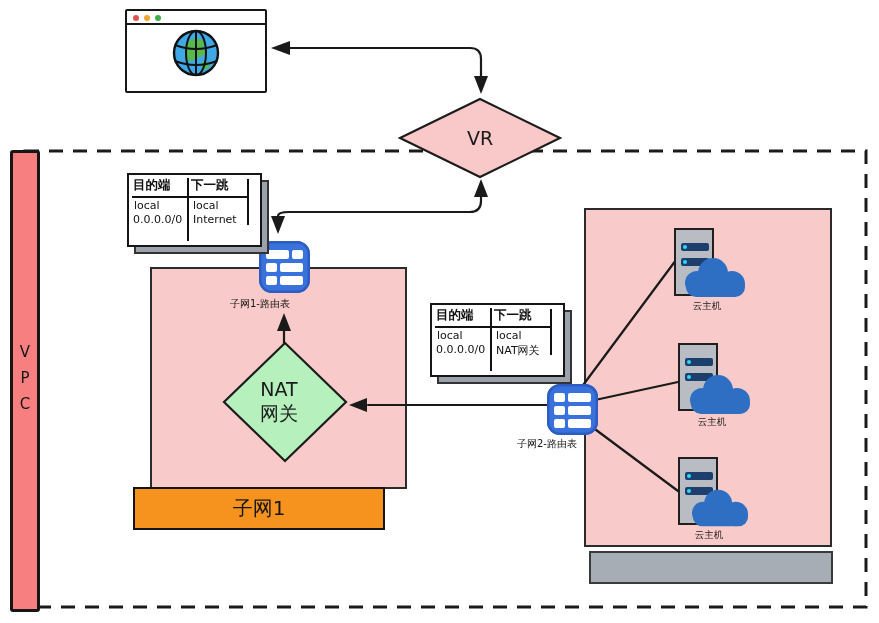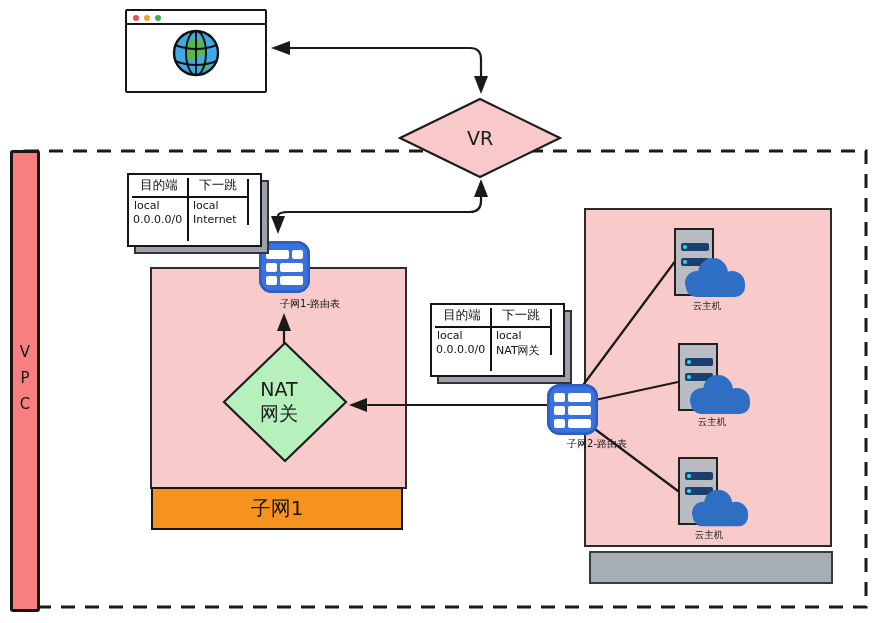--- a/index.html
+++ b/index.html
@@ -18,28 +18,28 @@
   .rticon{position:absolute;background:#3a72dd;border-radius:13px;box-shadow:inset 0 0 0 2.5px #2d5dc0}
   .rticon div{position:absolute;background:#fff;border-radius:2px}
   .r1a{left:7px;top:9px;width:23px;height:9px}
   .r1b{left:33px;top:9px;width:11px;height:9px}
   .r2a{left:7px;top:22px;width:11px;height:9px}
   .r2b{left:21px;top:22px;width:23px;height:9px}
   .r3a{left:7px;top:35px;width:11px;height:9px}
   .r3b{left:21px;top:35px;width:23px;height:9px}
   .mir .r1a{left:7px;width:11px}
   .mir .r1b{left:21px;width:23px}
-  .iconlabel{position:absolute;font-size:10px;color:#161616;text-align:right;width:110px}
+  .iconlabel{position:absolute;font-size:10px;color:#161616;text-align:left;width:110px}
   .rt{position:absolute;width:142px;height:81px}
   .rt .shadow{position:absolute;left:7px;top:7px;width:135px;height:74px;background:#9ba2ab;border:2px solid #333;box-sizing:border-box}
   .rt .main{position:absolute;left:0;top:0;width:135px;height:74px;background:#fff;border:2px solid #161616;box-sizing:border-box}
   .rt .vline{position:absolute;left:58px;top:3px;width:2px;height:63px;background:#111}
   .rt .hline{position:absolute;left:3px;top:21px;width:116px;height:2px;background:#111}
   .rt .vline2{position:absolute;left:118px;top:4px;width:2px;height:46px;background:#111}
-  .rt .hh{position:absolute;top:2px;font-size:12.5px;font-weight:400;color:#111;text-align:center}
+  .rt .hh{position:absolute;top:2px;font-size:12.5px;font-weight:700;color:#111;text-align:left}
   .rt .h1{left:4px;width:52px}
   .rt .h2{left:62px;width:54px}
   .rt .cc{position:absolute;font-size:11px;color:#111;white-space:nowrap}
   .rt .c00{left:5px;top:24px}
   .rt .c10{left:4px;top:38px}
   .rt .c01{left:64px;top:24px}
   .rt .c11{left:64px;top:38px}
   .tower{position:absolute;width:40px;height:68px;background:#b9bdc3;border:2px solid #1f1f1f;box-sizing:border-box}
   .slot{position:absolute;left:5px;width:28px;height:8px;background:#1d3f6e;border-radius:2px}
   .slot::before{content:"";position:absolute;left:2px;top:2px;width:4px;height:4px;border-radius:50%;background:#2ed9f2}
@@ -52,21 +52,21 @@
 <div id="stage">
 
   <svg class="abs" style="left:0;top:0;z-index:0" width="879" height="623">
     <rect x="25" y="151" width="841" height="456" fill="none" stroke="#1a1a1a" stroke-width="3" stroke-dasharray="14 10"></rect>
   </svg>
 
   <div class="subnet" style="left:150px;top:267px;width:253px;height:218px;z-index:1"></div>
   <div class="subnet" style="left:584px;top:208px;width:244px;height:335px;z-index:1"></div>
 
   <div class="snbar-shadow" style="left:589px;top:551px;width:244px;height:33px;z-index:1"></div>
-  <div class="snbar" style="left:151px;top:487px;width:252px;height:43px;z-index:2;box-sizing:border-box">
+  <div class="snbar" style="left:133px;top:487px;width:252px;height:43px;z-index:2;box-sizing:border-box">
       <span>子网1</span>
     </div>
 
   <div class="vpcbar">
     <span>V</span>
     <span>P</span>
     <span>C</span>
   </div>
 
   <svg class="abs" style="left:0;top:0;z-index:3" width="879" height="623">

